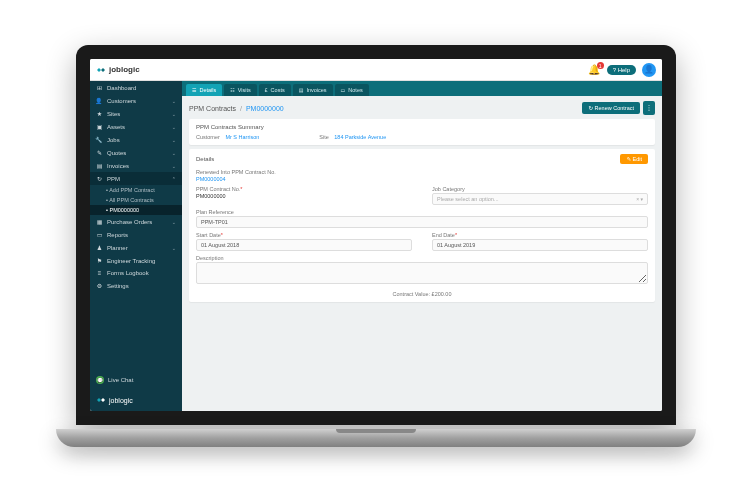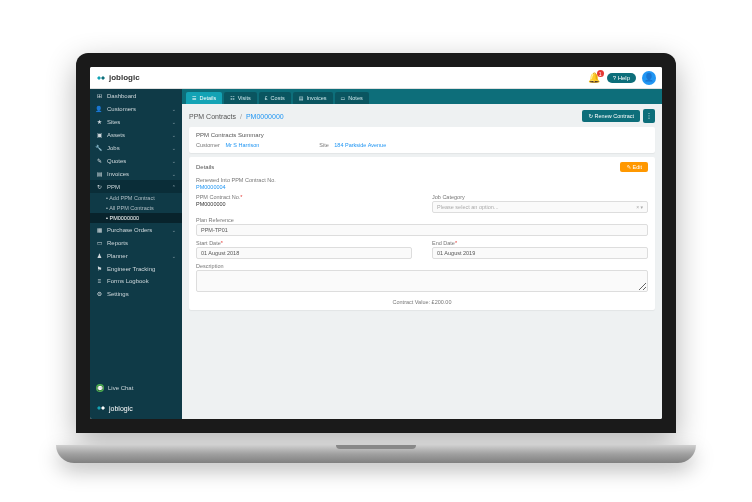--- a/index.html
+++ b/index.html
@@ -1,19 +1,19 @@
 <!DOCTYPE html>
 <html><head>
 <meta charset="utf-8">
 <style>
 * { margin: 0; padding: 0; box-sizing: border-box; font-family: Arial, sans-serif; }
 body { background: #fff; width: 752px; height: 502px; display: flex; align-items: center; justify-content: center; }
 
 .laptop { width: 640px; height: 420px; position: relative; }
-.screen { width: 600px; height: 380px; background: #1a1a1a; border-radius: 12px 12px 0 0; padding: 14px; margin: 12px auto; box-shadow: 0 10px 30px rgba(0,0,0,0.3); }
+.screen { width: 600px; height: 380px; background: #1a1a1a; border-radius: 12px 12px 0 0; padding: 14px; margin: 4px auto; box-shadow: 0 10px 30px rgba(0,0,0,0.3); }
 .display { width: 100%; height: 100%; background: #fff; border-radius: 2px; overflow: hidden; display: flex; flex-direction: column; }
 .base { width: 640px; height: 18px; background: linear-gradient(180deg, #d0d0d0 0%, #a0a0a0 50%, #808080 100%); border-radius: 0 0 30px 30px; position: relative; box-shadow: 0 8px 20px rgba(0,0,0,0.25); }
 .base::before { content: ''; position: absolute; top: 0; left: 50%; transform: translateX(-50%); width: 80px; height: 4px; background: #888; border-radius: 0 0 4px 4px; }
 
 .topbar { height: 22px; background: #fff; border-bottom: 1px solid #e0e0e0; display: flex; align-items: center; padding: 0 6px; justify-content: space-between; }
 .logo { display: flex; align-items: center; gap: 3px; font-size: 8px; font-weight: 600; color: #333; }
 .logo-mark { display:inline-flex; }
 .topbar-right { display: flex; align-items: center; gap: 6px; }
 .bell { position: relative; font-size: 10px; color: #333; }
 .bell-badge { position: absolute; top: -2px; right: -3px; background: #e53935; color: #fff; font-size: 5px; width: 7px; height: 7px; border-radius: 50%; display: flex; align-items: center; justify-content: center; }

